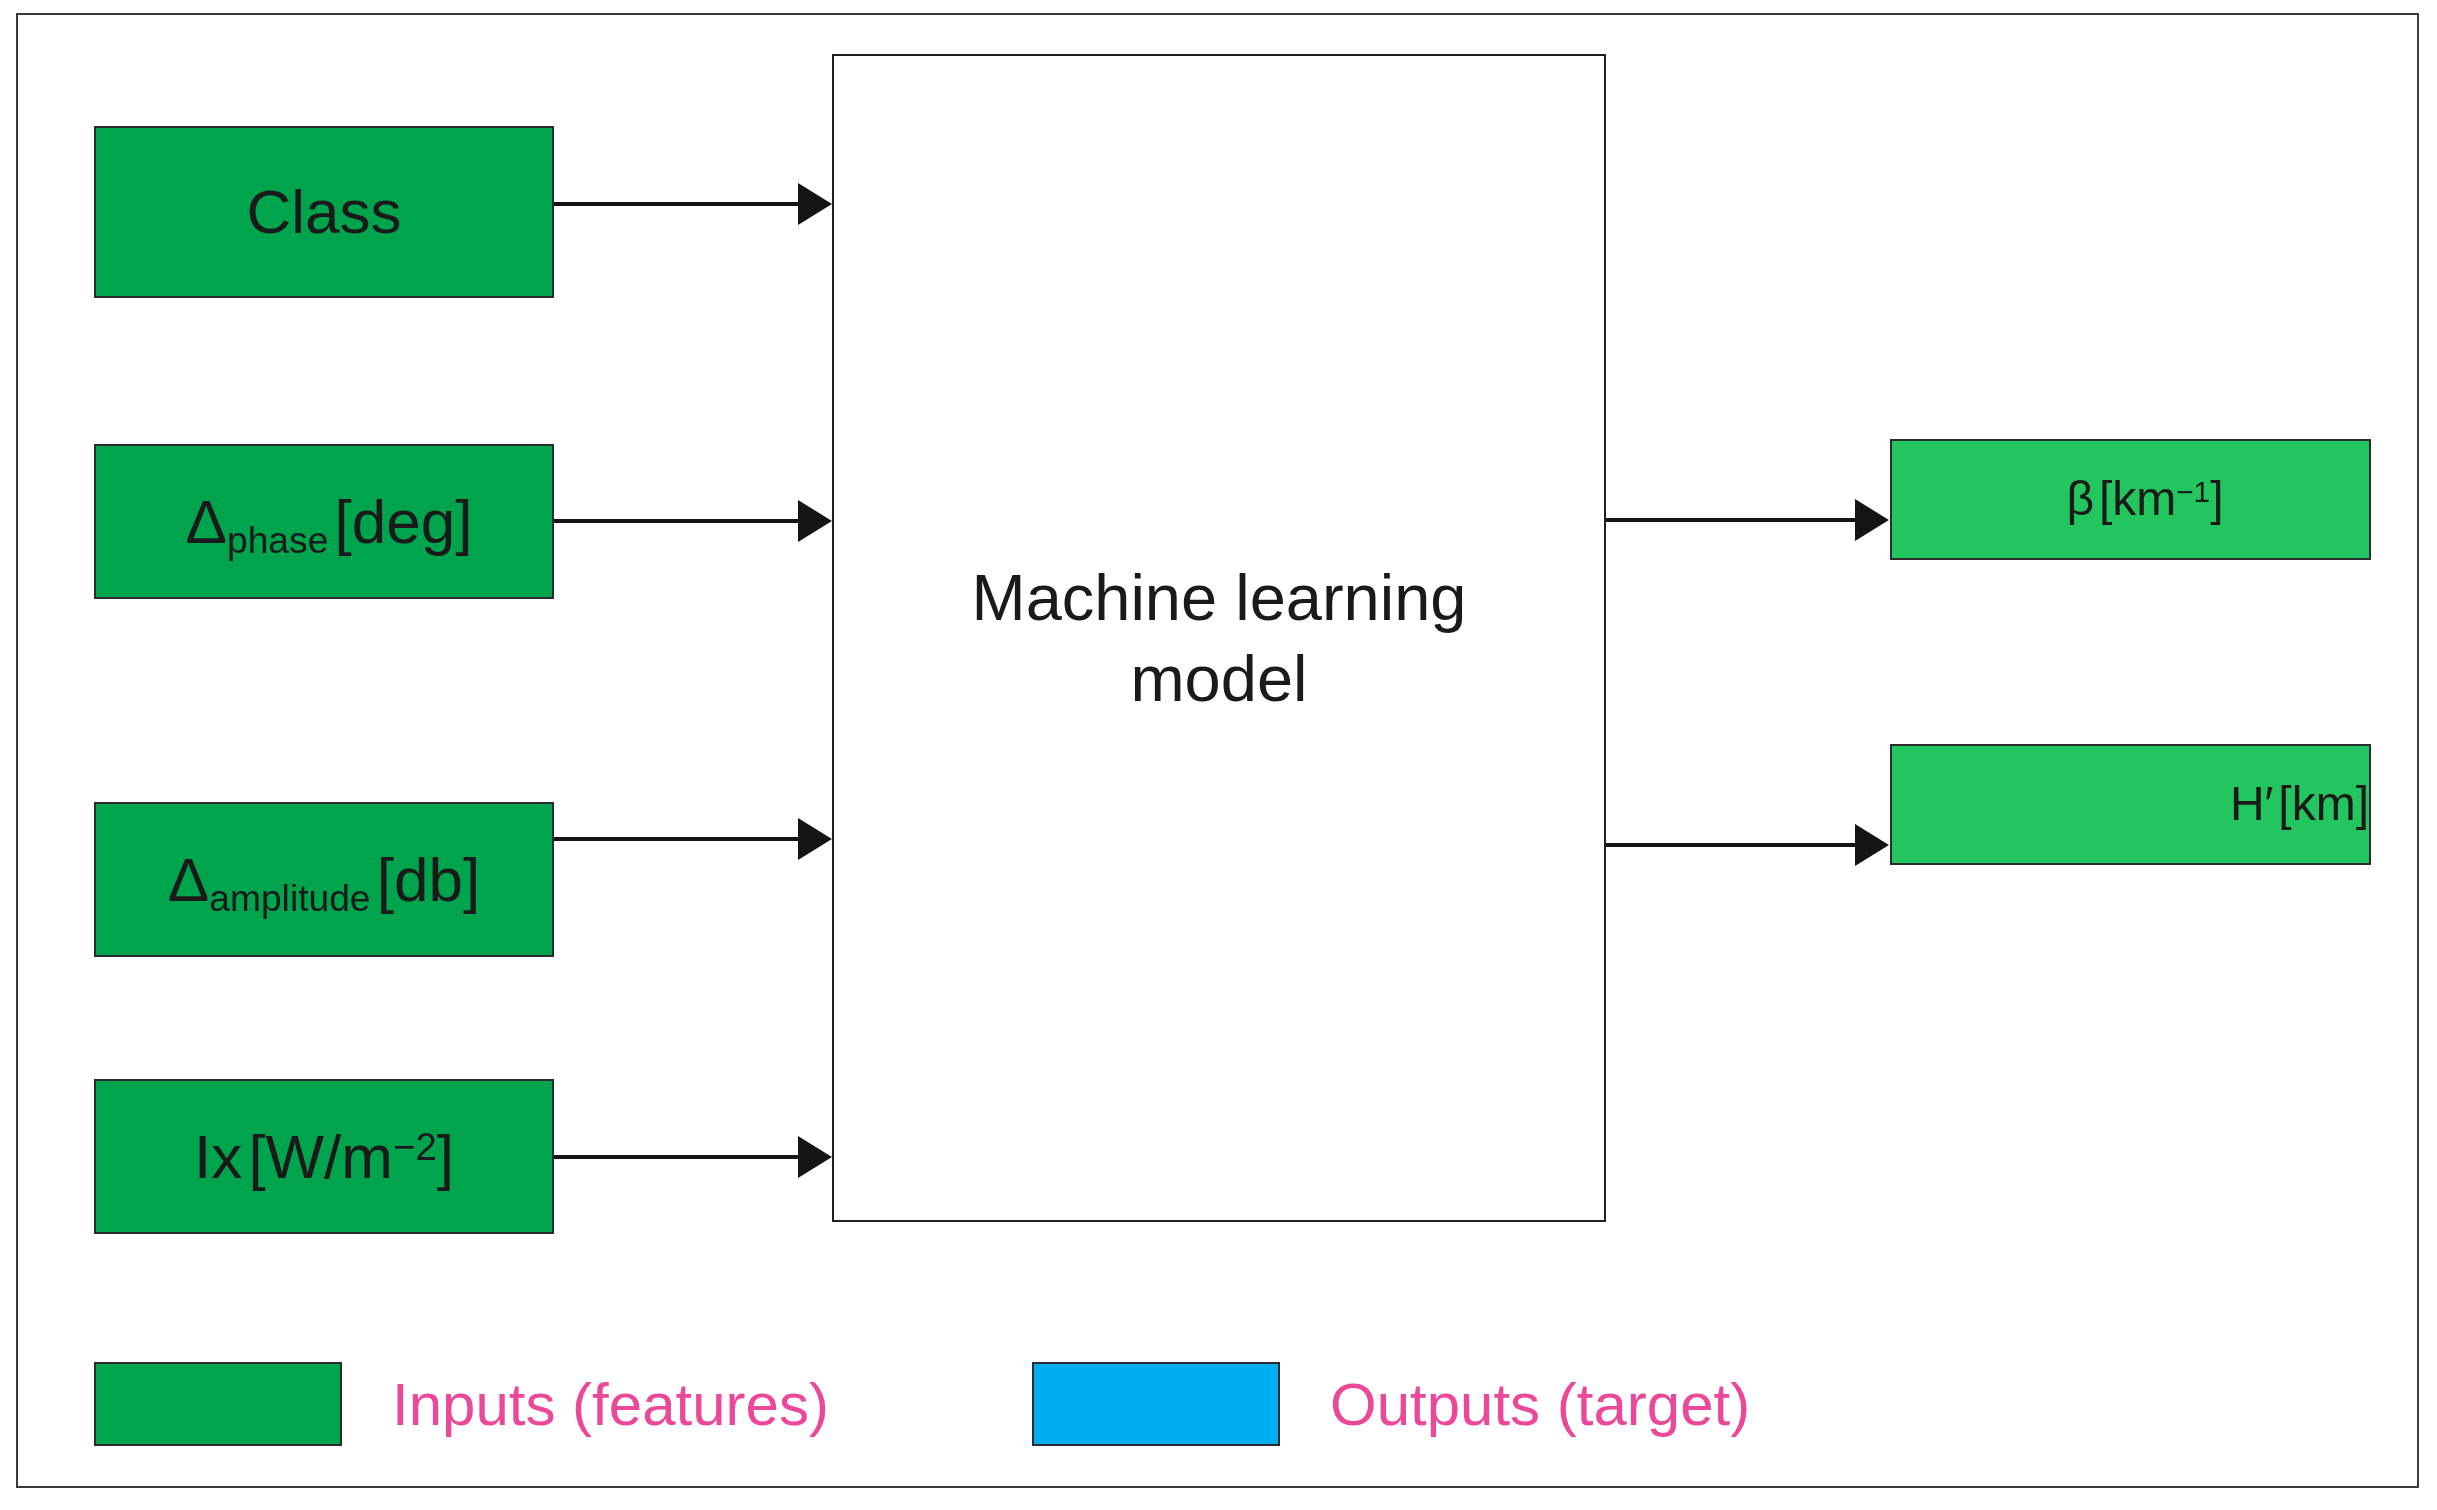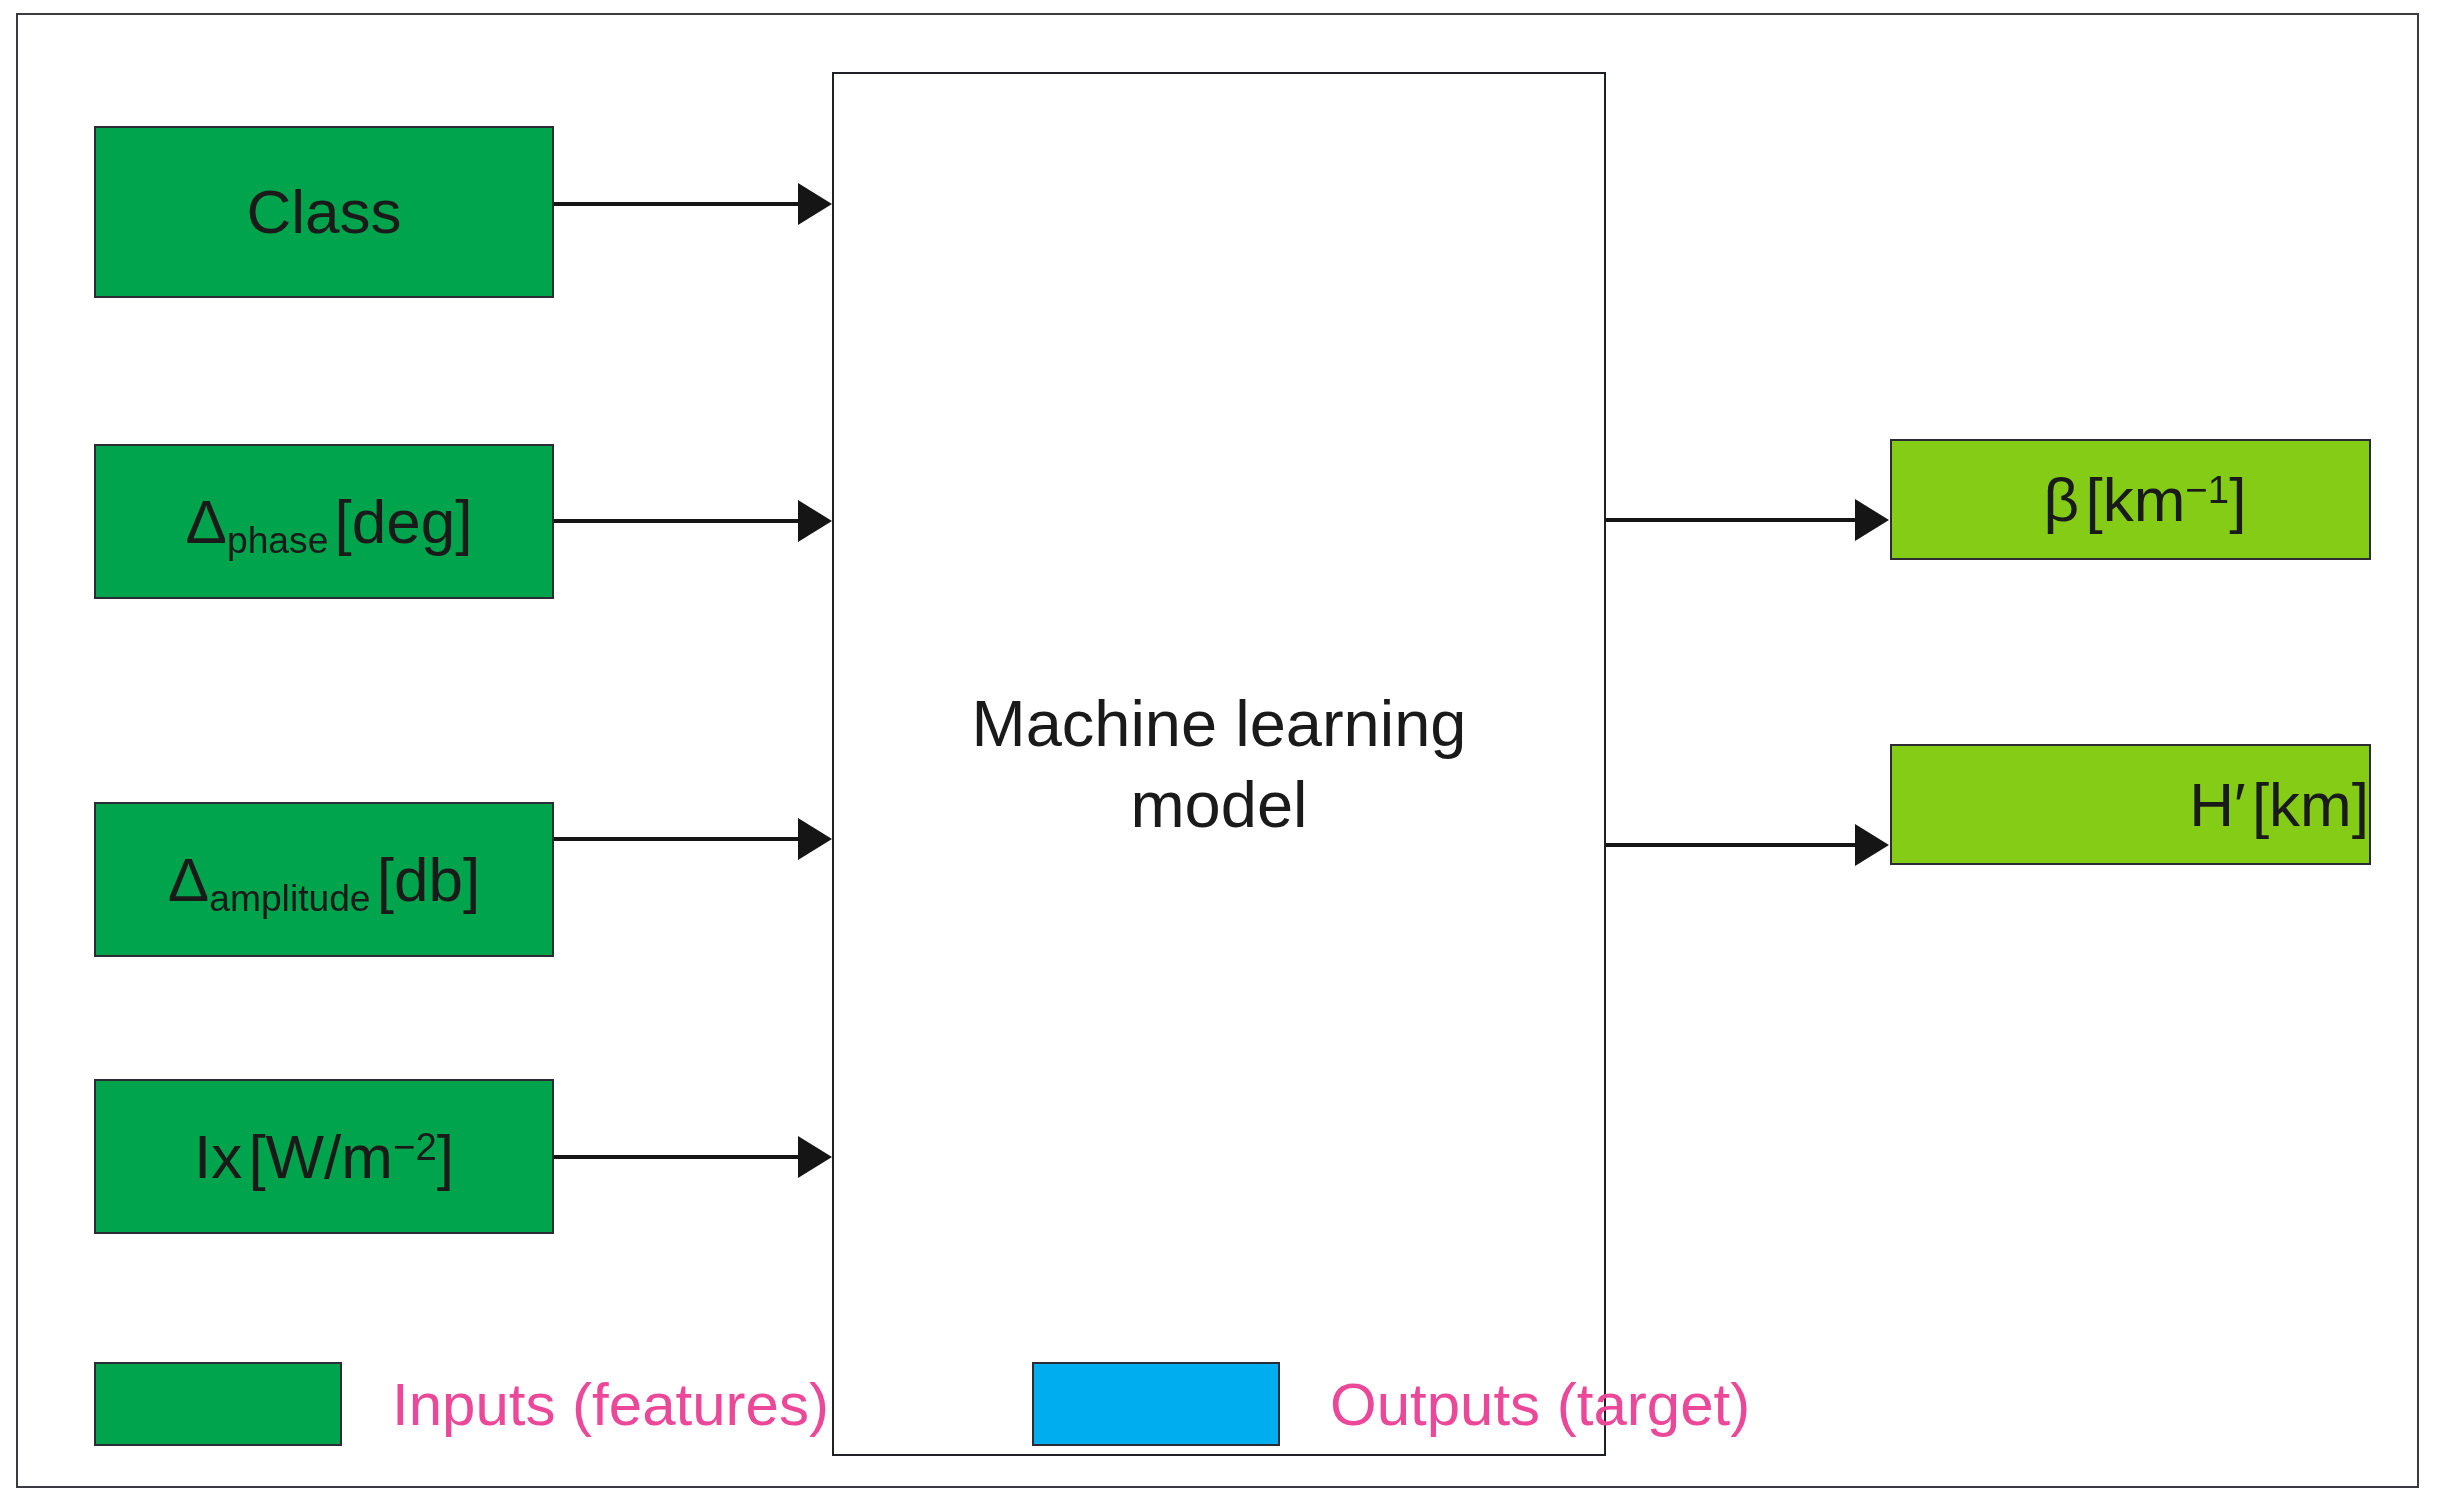--- a/index.html
+++ b/index.html
@@ -44,22 +44,22 @@
   .box-label {
     display: inline-block;
     white-space: nowrap;
   }
 
   .input-box {
     background: #00a44c;
     font-size: 62px;
   }
   .output-box {
-    background: #84cc16;
-    font-size: 62px;
+    background: #22c55e;
+    font-size: 48px;
     padding-left: 29px;
   }
   .model-box {
     background: #ffffff;
     border: 2.4px solid #1f1f26;
     font-size: 65px;
     line-height: 1.25;
   }
 
   
@@ -146,21 +146,21 @@
   </div>
 
   <div class="box input-box" style="left:94px; top:802px; width:460px; height:155px;">
     <span class="box-label"><span>Δ</span><span class="sub">amplitude</span><span class="unit">[db]</span></span>
   </div>
 
   <div class="box input-box" style="left:94px; top:1079px; width:460px; height:155px;text-align:center;">
     <span class="box-label"><span>Ix</span><span class="unit">[W/m</span><span class="sup">−2</span><span>]</span></span>
   </div>
 
-  <div class="box model-box" style="left:832px; top:72px; width:774px; height:1384px;">
+  <div class="box model-box" style="left:832px; top:54px; width:774px; height:1168px;">
     <span class="box-label" style="white-space:normal; max-width:668px;"><span>Machine learning</span><br><span>model</span></span>
   </div>
 
   <div class="box output-box" style="left:1890px; top:439px; width:481px; height:121px;">
     <span class="box-label"><span>β</span><span class="unit">[km</span><span class="sup">−1</span><span>]</span></span>
   </div>
 
   <div class="box output-box" style="left:1890px; top:744px; width:481px; height:121px;justify-content:flex-end;">
     <span class="box-label"><span>H′</span><span class="unit">[km]</span></span>
   </div>

